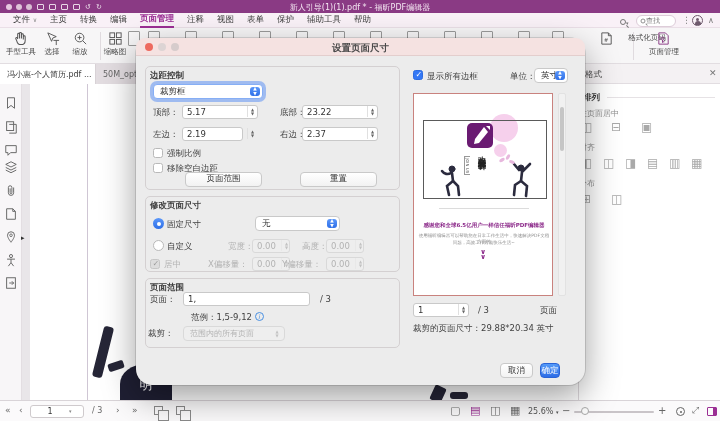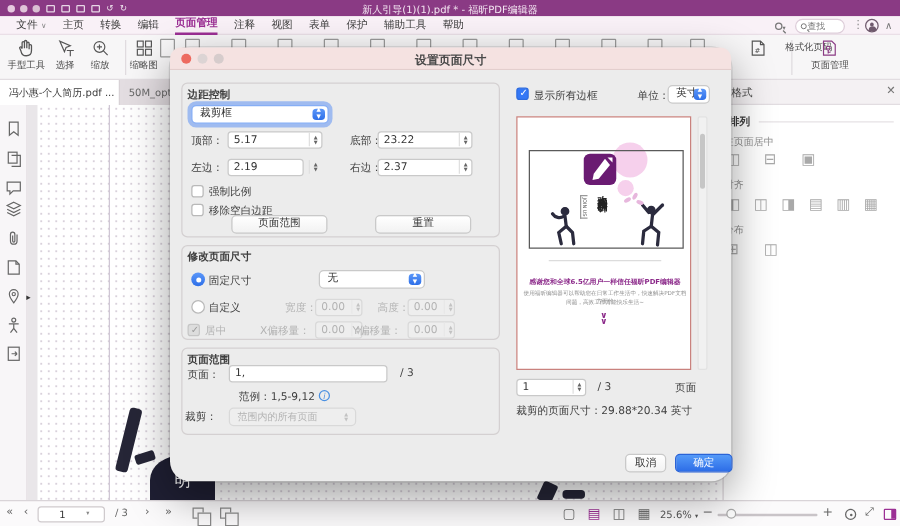--- a/index.html
+++ b/index.html
@@ -446,14 +446,14 @@
   <input class="field" style="left: 277px; top: 265px; width: 56px;" value="1">
     <span class="gstep" style="left:322px;top:266px;">
       <span>▲</span>
       <span>▼</span>
     </span>
   <span class="lbl" style="left:342px;top:267px;">/  3</span>
   <span class="lbl" style="left:404px;top:267px;">页面</span>
   <span class="lbl" style="left:277px;top:285px;">裁剪的页面尺寸：29.88*20.34 英寸</span>
 
   <div class="btn" style="left:364px;top:325px;width:33px;">取消</div>
-  <div class="btn primary" style="left:404px;top:325px;width:46px;">确定</div>
+  <div class="btn primary" style="left:404px;top:325px;width:20px;">确定</div>
 </div>
 
 </body></html>

